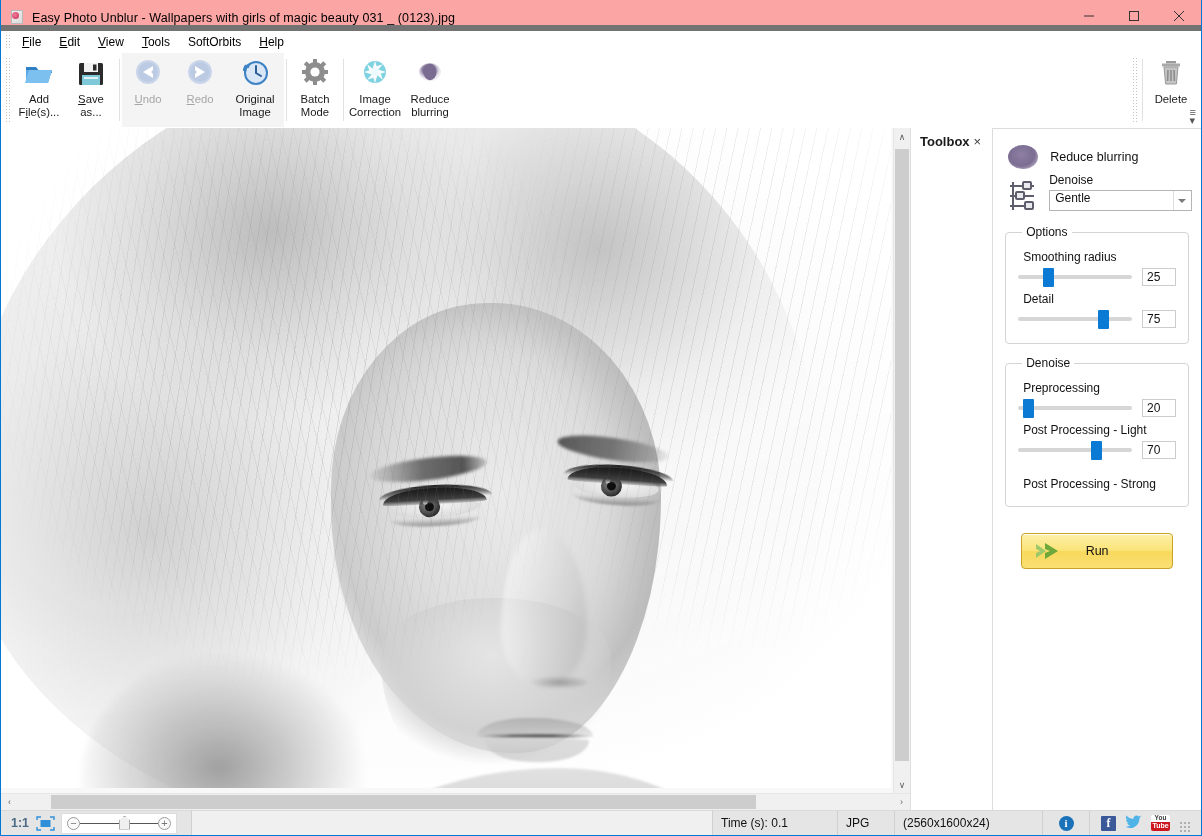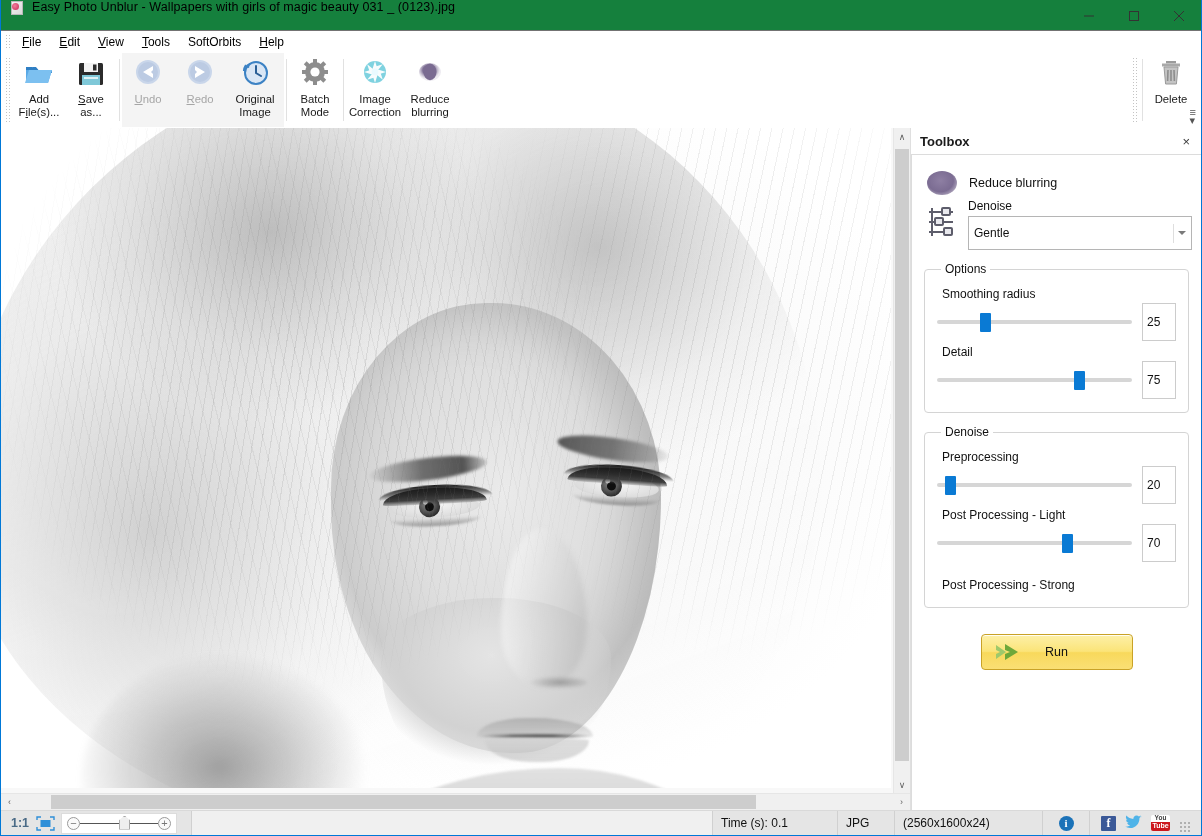--- a/index.html
+++ b/index.html
@@ -16,23 +16,23 @@
     width: 1202px; height: 836px;
     border: 1px solid #0078d7;
     border-top: none;
     background: #ffffff;
     display: flex; flex-direction: column;
   }
 
   
   .titlebar {
     height: 31px; flex: 0 0 31px;
-    background: #15803d;
-    display: flex; align-items: flex-start;
-    border-bottom: 1px solid #737373;
+    background: #fca5a5;
+    display: flex; align-items: flex-end;
+    border-bottom: 6px solid #737373;
     position: relative;
   }
   .title-icon {
     width: 16px; height: 16px; margin-left: 8px; margin-right: 7px;
     position: relative; flex: 0 0 16px;
   }
   .title-icon .sheet {
     position: absolute; left: 2px; top: 1px; width: 12px; height: 14px;
     background: linear-gradient(135deg,#f2f2f2 0%,#dadada 100%);
     border: 1px solid #b9b9b9;
@@ -314,21 +314,21 @@
     width: 17px; flex: 0 0 17px;
     display: flex; align-items: center; justify-content: center;
     color: #606060; font-size: 9px;
   }
 
   
   .toolbox {
     width: 291px; flex: 0 0 291px;
     background: #ffffff;
     border-left: 1px solid #dfdfdf;
-    display: flex; flex-direction: column;
+    display: flex; flex-direction: row;
   }
   .tbx-header {
     height: 26px; flex: 0 0 26px;
     display: flex; align-items: center; justify-content: space-between;
     padding: 0 7px 0 9px;
     background: #ffffff;
   }
   .tbx-title { font-size: 13px; font-weight: bold; color: #1a1a1a; }
   .tbx-close { font-size: 13px; color: #3b3b3b; line-height: 1; padding: 2px 4px; }
   .tbx-body {
@@ -345,22 +345,22 @@
     filter: blur(.6px); flex: 0 0 30px;
   }
   .tool-head .tool-name { font-size: 12.5px; color: #111; }
 
   .presets-row { display: flex; align-items: flex-start; gap: 11px; margin: 4px 0 0 6px; }
   .presets-ico { width: 30px; height: 34px; flex: 0 0 30px; margin-top: 6px; }
   .presets-col { flex: 1 1 auto; }
   .field-label { font-size: 12px; color: #111; margin-bottom: 3px; }
 
   .combo {
-    height: 34px; border: 1px solid #b5b5b5; background: #ffffff;
-    display: flex; align-items: center; justify-content: space-between;
+    height: 21px; border: 1px solid #b5b5b5; background: #ffffff;
+    display: flex; justify-content: space-between;
     font-size: 12px; color: #111; padding-left: 5px;
   }
   .combo .arrow-box {
     width: 17px; height: 19px; margin-right: 1px;
     border-left: 1px solid #dedede;
     display: flex; align-items: center; justify-content: center;
     background: #ffffff;
   }
   .combo .arrow-box span {
     border-left: 4px solid transparent; border-right: 4px solid transparent;
@@ -381,21 +381,21 @@
   }
   .slider .track {
     position: absolute; left: 0; right: 0; top: 9px; height: 4px;
     background: #d6d6d6; border-radius: 2px;
   }
   .slider .thumb {
     position: absolute; top: 2px; width: 11px; height: 19px;
     background: #0a7ad4; border-radius: 1px;
   }
   .spin {
-    width: 34px; height: 38px; flex: 0 0 34px;
+    width: 34px; height: 18px; flex: 0 0 34px;
     border: 1px solid #cccccc; background: #ffffff;
     font-size: 12px; color: #111;
     display: flex; align-items: center; padding-left: 4px;
   }
 
   .run-wrap { display: flex; justify-content: center; margin-top: 26px; }
   .run-btn {
     width: 152px; height: 36px;
     border: 1px solid #c9a227; border-radius: 4px;
     background: linear-gradient(180deg, #fdf0a8 0%, #fbe479 48%, #f8d95c 52%, #fadf74 100%);

